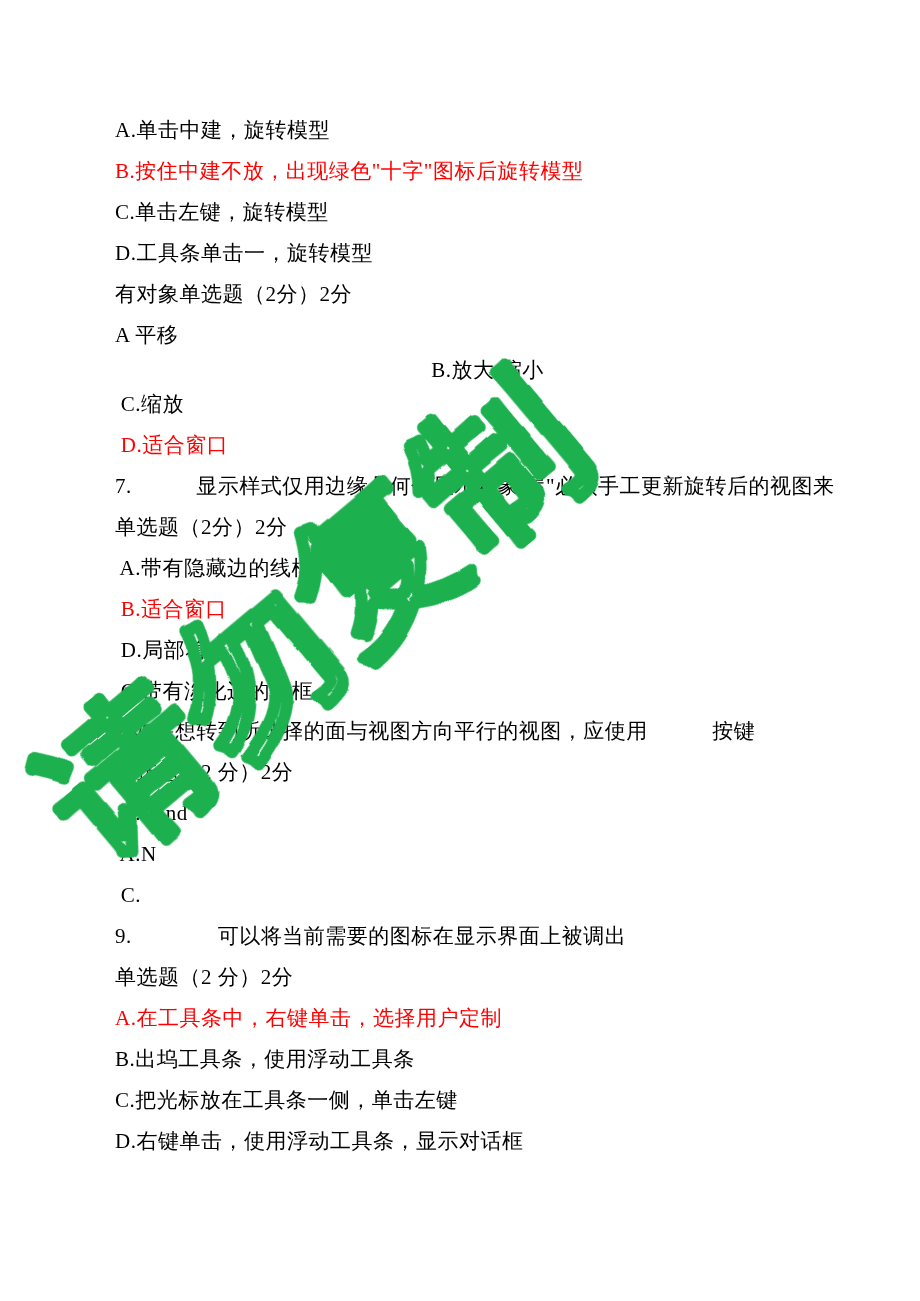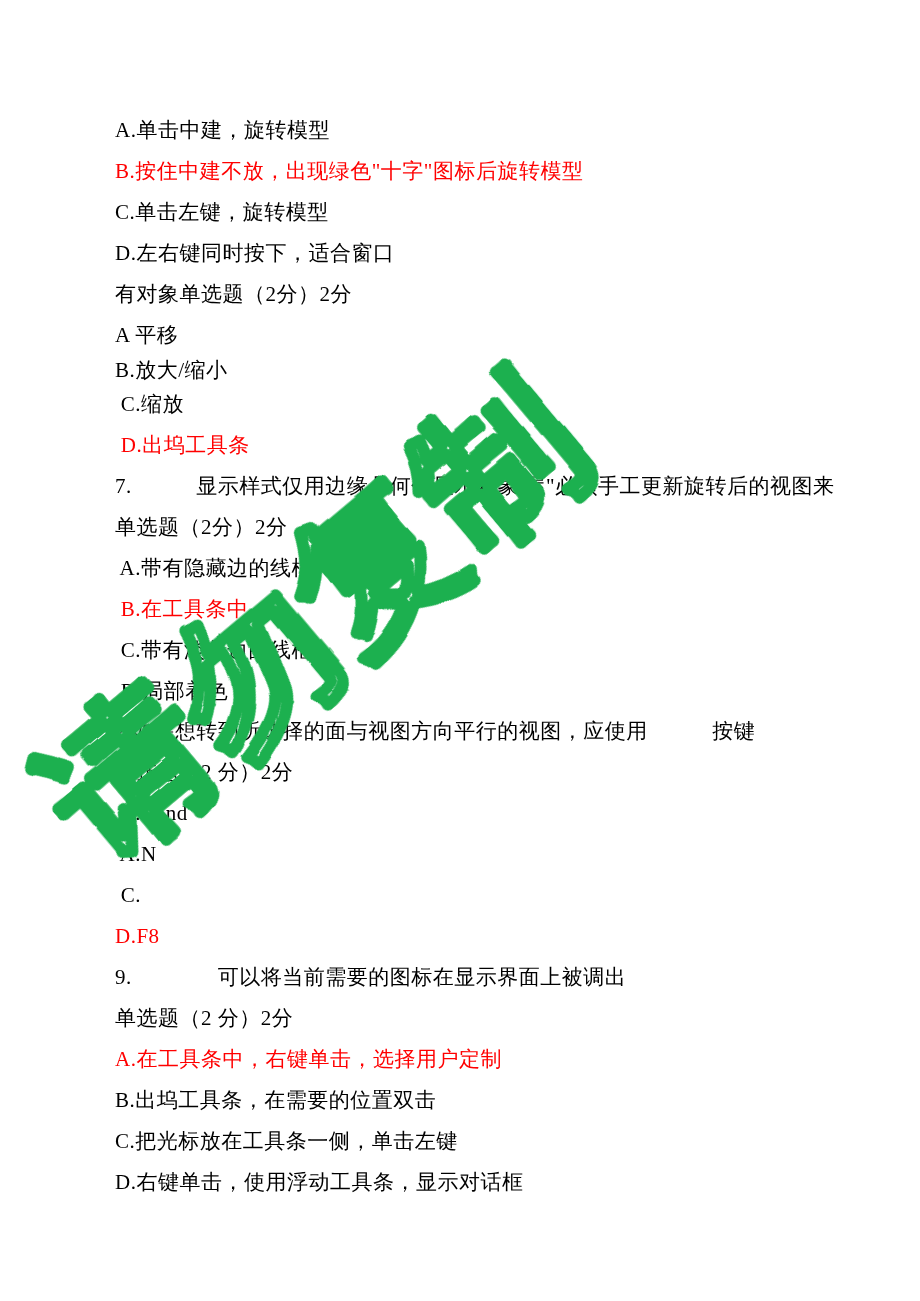--- a/index.html
+++ b/index.html
@@ -36,42 +36,41 @@
   }
 </style>
 </head>
 <body>
 
 <div class="page">
   <div id="lines-container">
       <div class="line">A.单击中建，旋转模型</div>
       <div class="line red">B.按住中建不放，出现绿色"十字"图标后旋转模型</div>
       <div class="line">C.单击左键，旋转模型</div>
-      <div class="line">D.左右键同时按下，适合窗口</div>
+      <div class="line">D.工具条单击一，旋转模型</div>
       <div class="line">有对象单选题（2分）2分</div>
       <div class="line">A 平移</div>
-      <div class="line" style="line-height: 1.35;">B.放大/缩小</div>
+      <div class="line" style="line-height: 1.35; text-align: center;">B.放大/缩小</div>
       <div class="line"> C.缩放</div>
-      <div class="line red"> D.出坞工具条</div>
+      <div class="line red"> D.适合窗口</div>
       <div class="line">7.　　　显示样式仅用边缘几何体显示对象,屋"必须手工更新旋转后的视图来</div>
       <div class="line">单选题（2分）2分</div>
       <div class="line"> A.带有隐藏边的线框</div>
-      <div class="line red"> B.在工具条中</div>
+      <div class="line red"> B.适合窗口</div>
+      <div class="line"> D.局部着色</div>
       <div class="line"> C.带有淡化边的线框</div>
-      <div class="line"> D.局部着色</div>
       <div class="line">2.如果想转到所选择的面与视图方向平行的视图，应使用　　　按键</div>
       <div class="line">单选题（2 分）2分</div>
       <div class="line"> B.  End</div>
       <div class="line"> A.N</div>
       <div class="line"> C.</div>
-      <div class="line red">D.F8</div>
       <div class="line">9.　　　　可以将当前需要的图标在显示界面上被调出</div>
       <div class="line">单选题（2 分）2分</div>
       <div class="line red">A.在工具条中，右键单击，选择用户定制</div>
-      <div class="line">B.出坞工具条，在需要的位置双击</div>
+      <div class="line">B.出坞工具条，使用浮动工具条</div>
       <div class="line">C.把光标放在工具条一侧，单击左键</div>
       <div class="line">D.右键单击，使用浮动工具条，显示对话框</div>
     </div>
 </div>
 
 <svg class="watermark" viewBox="0 0 920 1301">
   <defs>
     <filter id="rough">
       <feTurbulence type="fractalNoise" baseFrequency="0.02" numOctaves="2" result="noise"></feTurbulence>
       <feDisplacementMap in="SourceGraphic" in2="noise" scale="6" xChannelSelector="R" yChannelSelector="G"></feDisplacementMap>

